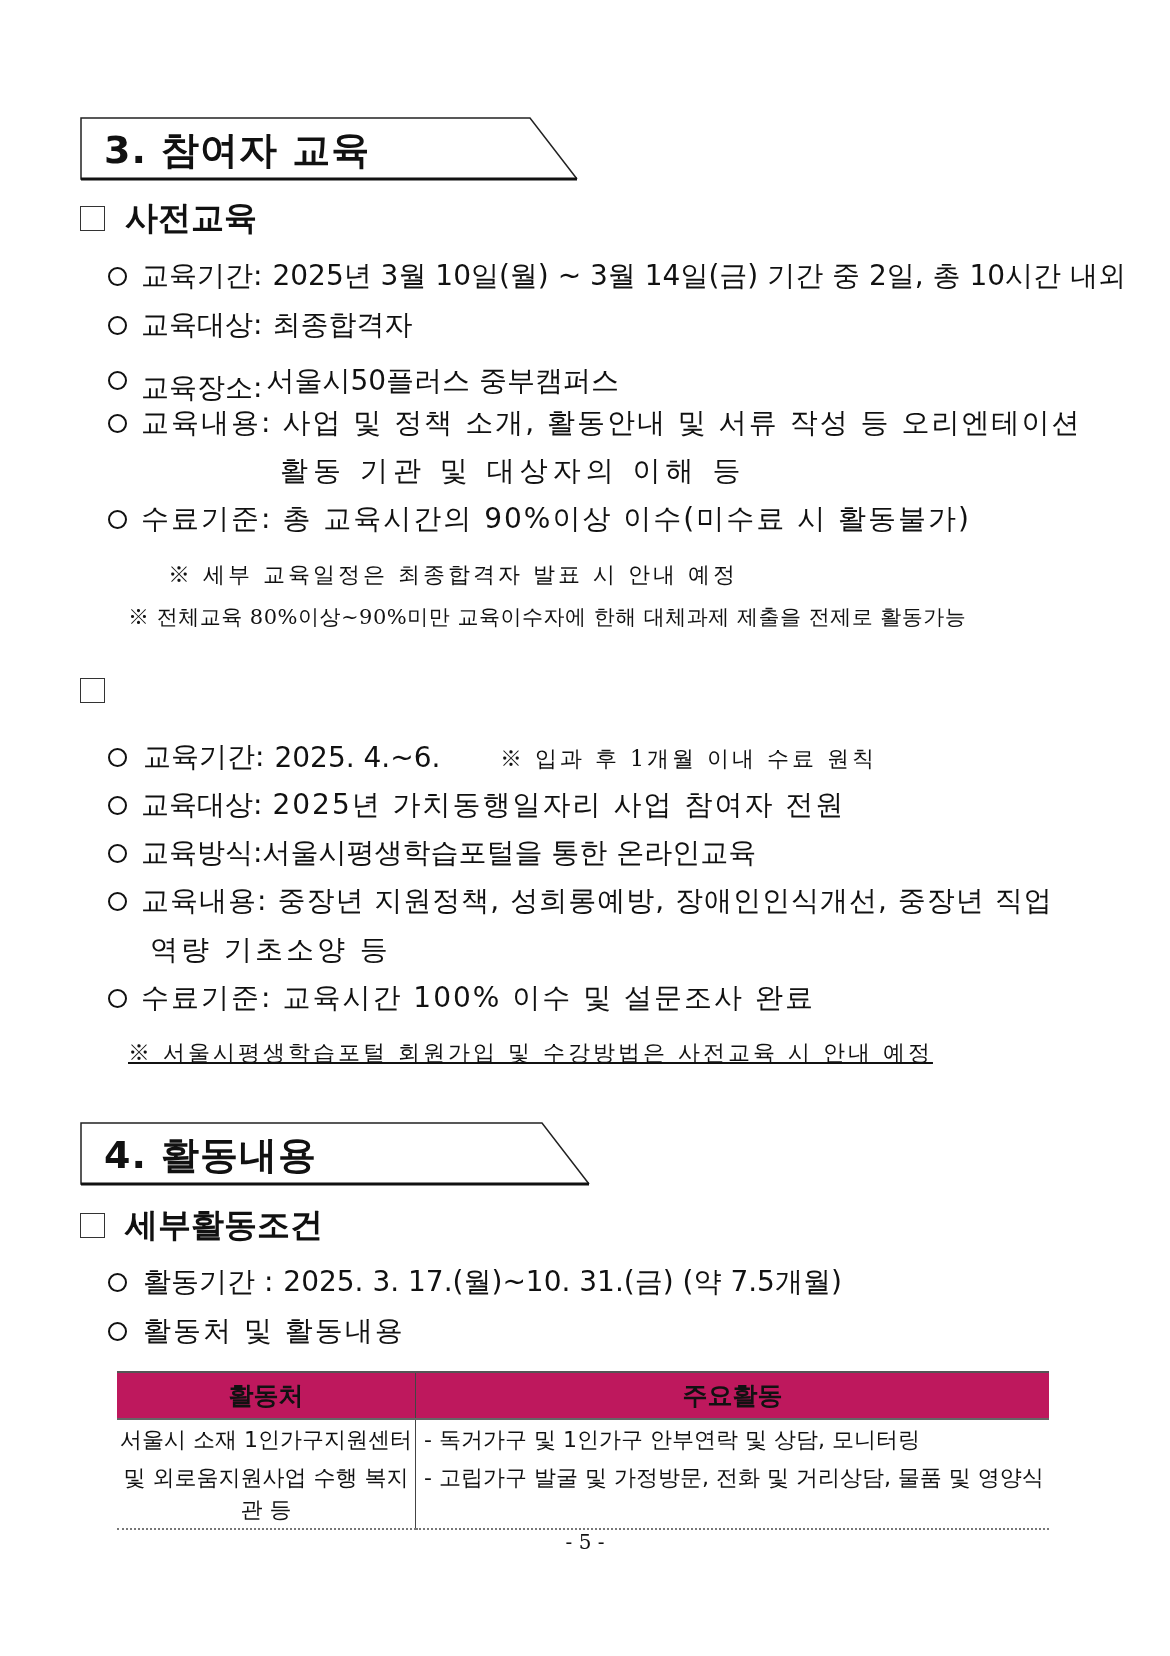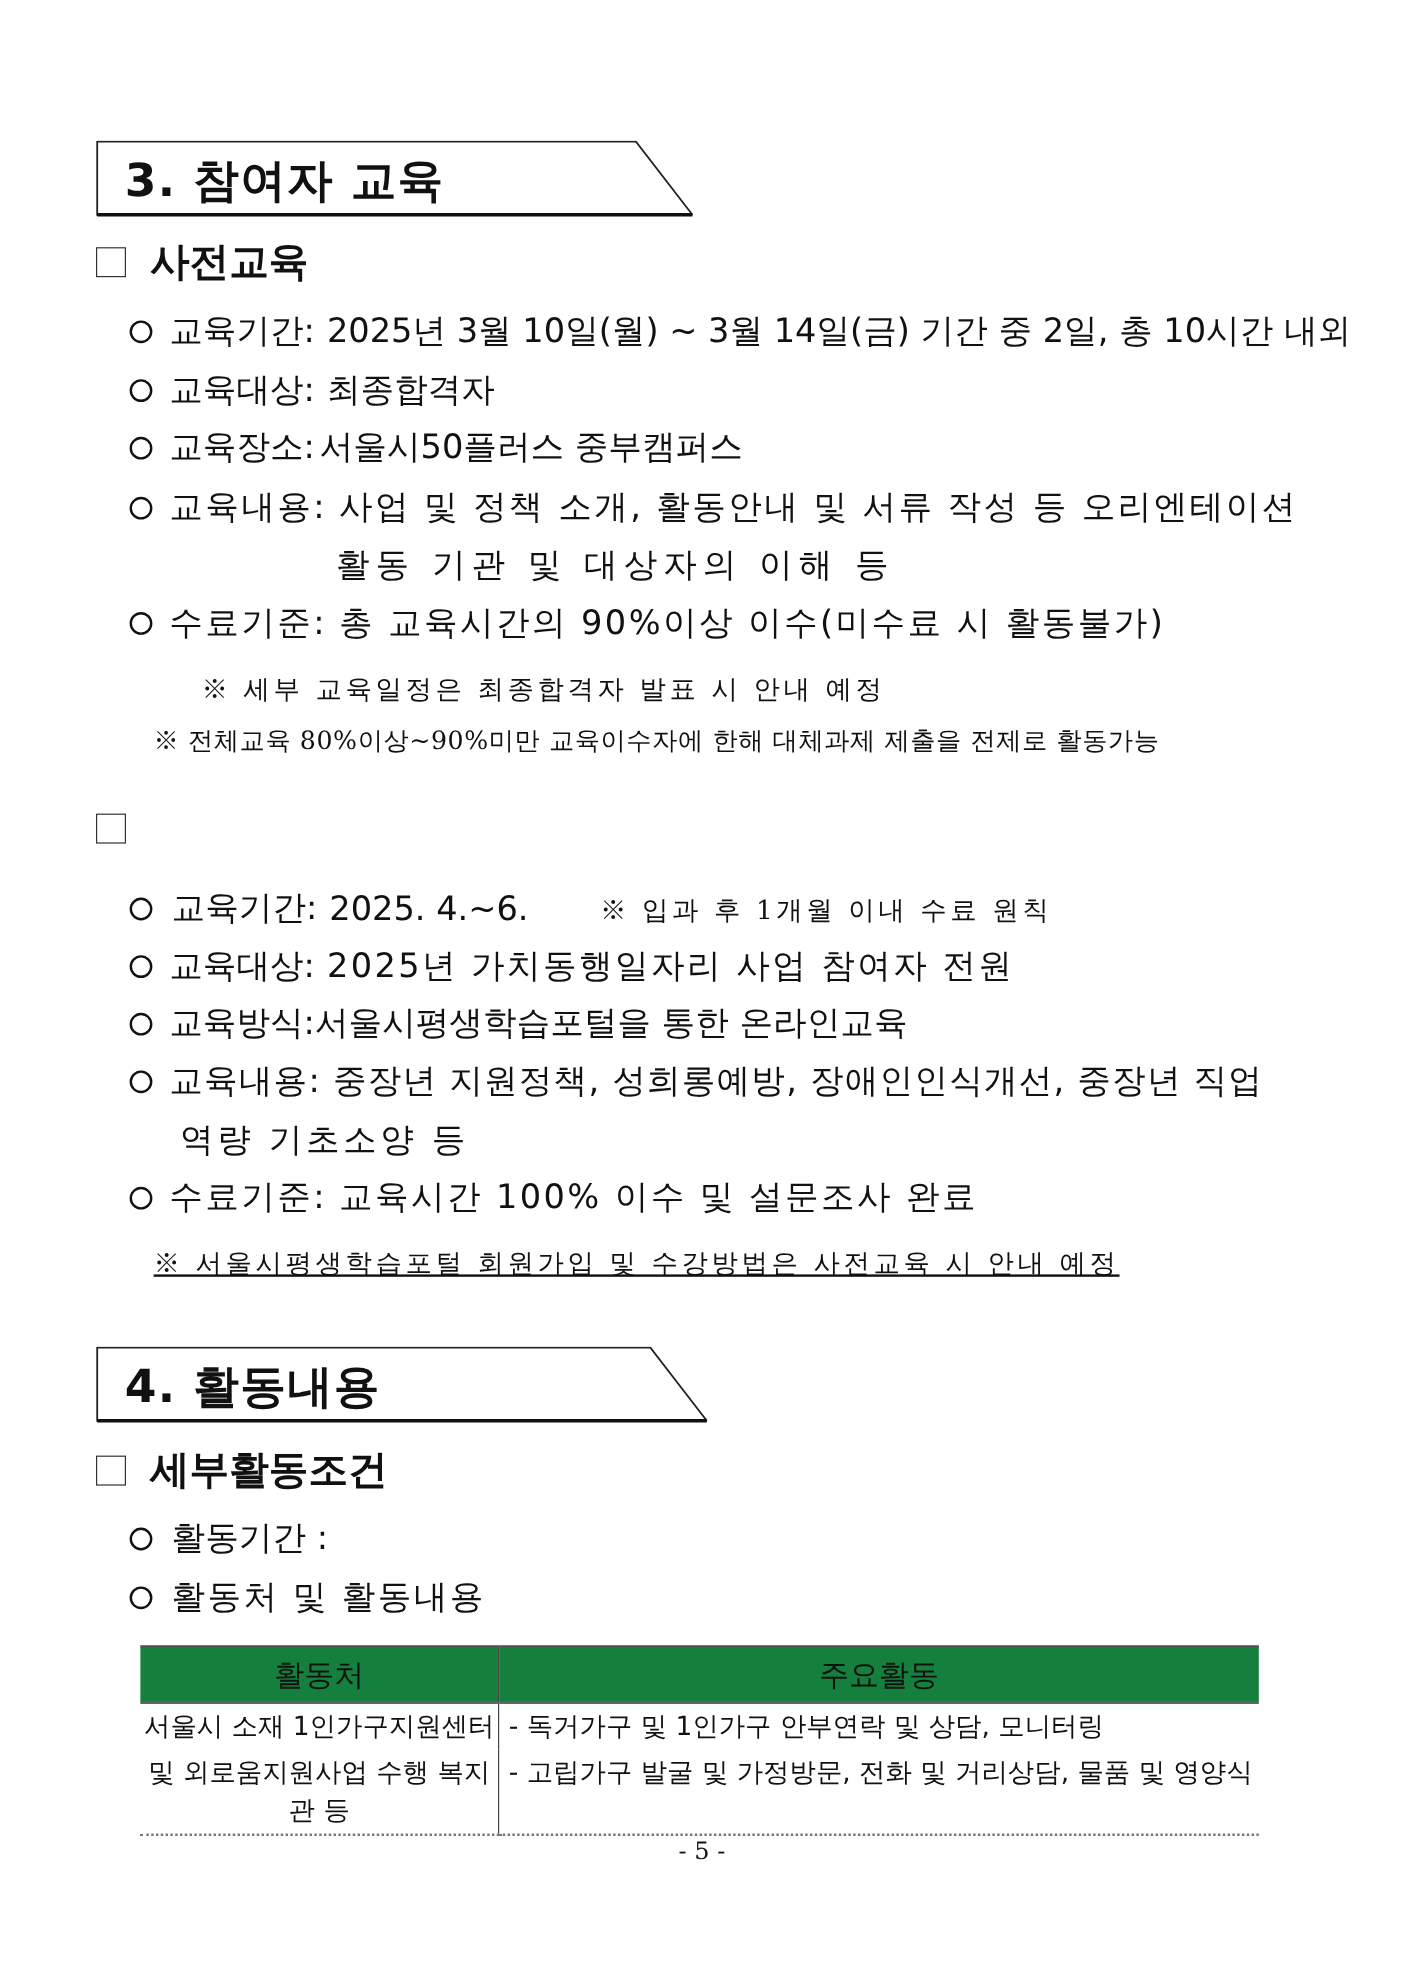--- a/index.html
+++ b/index.html
@@ -15,21 +15,21 @@
   .bullet-line { position: absolute; font-size: 28px; display: flex; align-items: center; }
   .bullet-line .circ { display: inline-block; width: 19px; height: 19px; border: 2.5px solid #111; border-radius: 50%; box-sizing: border-box; margin-right: 14px; }
   .bullet-line .lbl { margin-right: 10px; }
 
   .cont-line { position: absolute; font-size: 28px; letter-spacing: 3px; }
 
   .note { position: absolute; font-family: "DejaVu Serif", "Liberation Serif", serif; font-size: 22px; letter-spacing: 3px; }
   .note-sm { letter-spacing: 0.5px; font-size: 21px; }
 
   table.act { position: absolute; left: 117px; top: 1371px; width: 932px; border-collapse: collapse; font-size: 22px; }
-  table.act th { background: #15803d; font-weight: normal; font-size: 25px; height: 43px; border-top: 2px solid #555; border-bottom: 2px solid #666; }
+  table.act th { background: #be185d; font-weight: bold; font-size: 25px; height: 43px; border-top: 2px solid #555; border-bottom: 2px solid #666; }
   table.act th.c1, table.act td.c1 { width: 296px; border-right: 1.5px solid #444; }
   table.act td { vertical-align: top; line-height: 32px; padding-top: 4px; padding-bottom: 2px; }
   table.act td.c1 { text-align: center; }
   table.act td.c2 { padding-left: 8px; }
   table.act tr.last td { border-bottom: 2px dotted #777; }
 
   .page-num { position: absolute; left: 0; width: 1170px; top: 1530px; text-align: center; font-family: "DejaVu Serif", serif; font-size: 20px; }
 </style>
 </head>
 <body>
@@ -52,21 +52,21 @@
   <span class="lbl">교육기간:</span>
   <span>2025년 3월 10일(월) ~ 3월 14일(금) 기간 중 2일, 총 10시간 내외</span>
 </div>
 <div class="bullet-line" style="left:108px; top:306px;">
   <span class="circ"></span>
   <span class="lbl">교육대상:</span>
   <span>최종합격자</span>
 </div>
 <div class="bullet-line" style="left:108px; top:354px;">
   <span class="circ"></span>
-  <span class="lbl" style="margin-right:4px;">교육장소:</span>
+  <span class="lbl" style="margin-right:4px;margin-top:15px;">교육장소:</span>
   <span>서울시50플러스 중부캠퍼스</span>
 </div>
 <div class="bullet-line" style="left:108px; top:404px; letter-spacing:2px;">
   <span class="circ"></span>
   <span class="lbl">교육내용:</span>
   <span>사업 및 정책 소개, 활동안내 및 서류 작성 등 오리엔테이션</span>
 </div>
 <div class="cont-line" style="left:280px; top:452px; letter-spacing:5px;">활동 기관 및 대상자의 이해 등</div>
 <div class="bullet-line" style="left:108px; top:500px; letter-spacing:2px;">
   <span class="circ"></span>
@@ -118,20 +118,21 @@
 </div>
 
 <div class="sub-head" style="top:1203px;">
   <span class="box"></span>
   <span>세부활동조건</span>
 </div>
 
 <div class="bullet-line" style="left:108px; top:1263px;">
   <span class="circ" style="margin-right:16px;"></span>
   <span class="lbl">활동기간 :</span>
+  <span>2025. 3. 17.(월)~10. 31.(금) (약 7.5개월)</span>
 </div>
 <div class="bullet-line" style="left:108px; top:1312px; letter-spacing:2px;">
   <span class="circ" style="margin-right:16px;"></span>
   <span class="lbl">활동처 및 활동내용</span>
 </div>
 
 <table class="act">
   <thead>
     <tr>
       <th class="c1">활동처</th>

